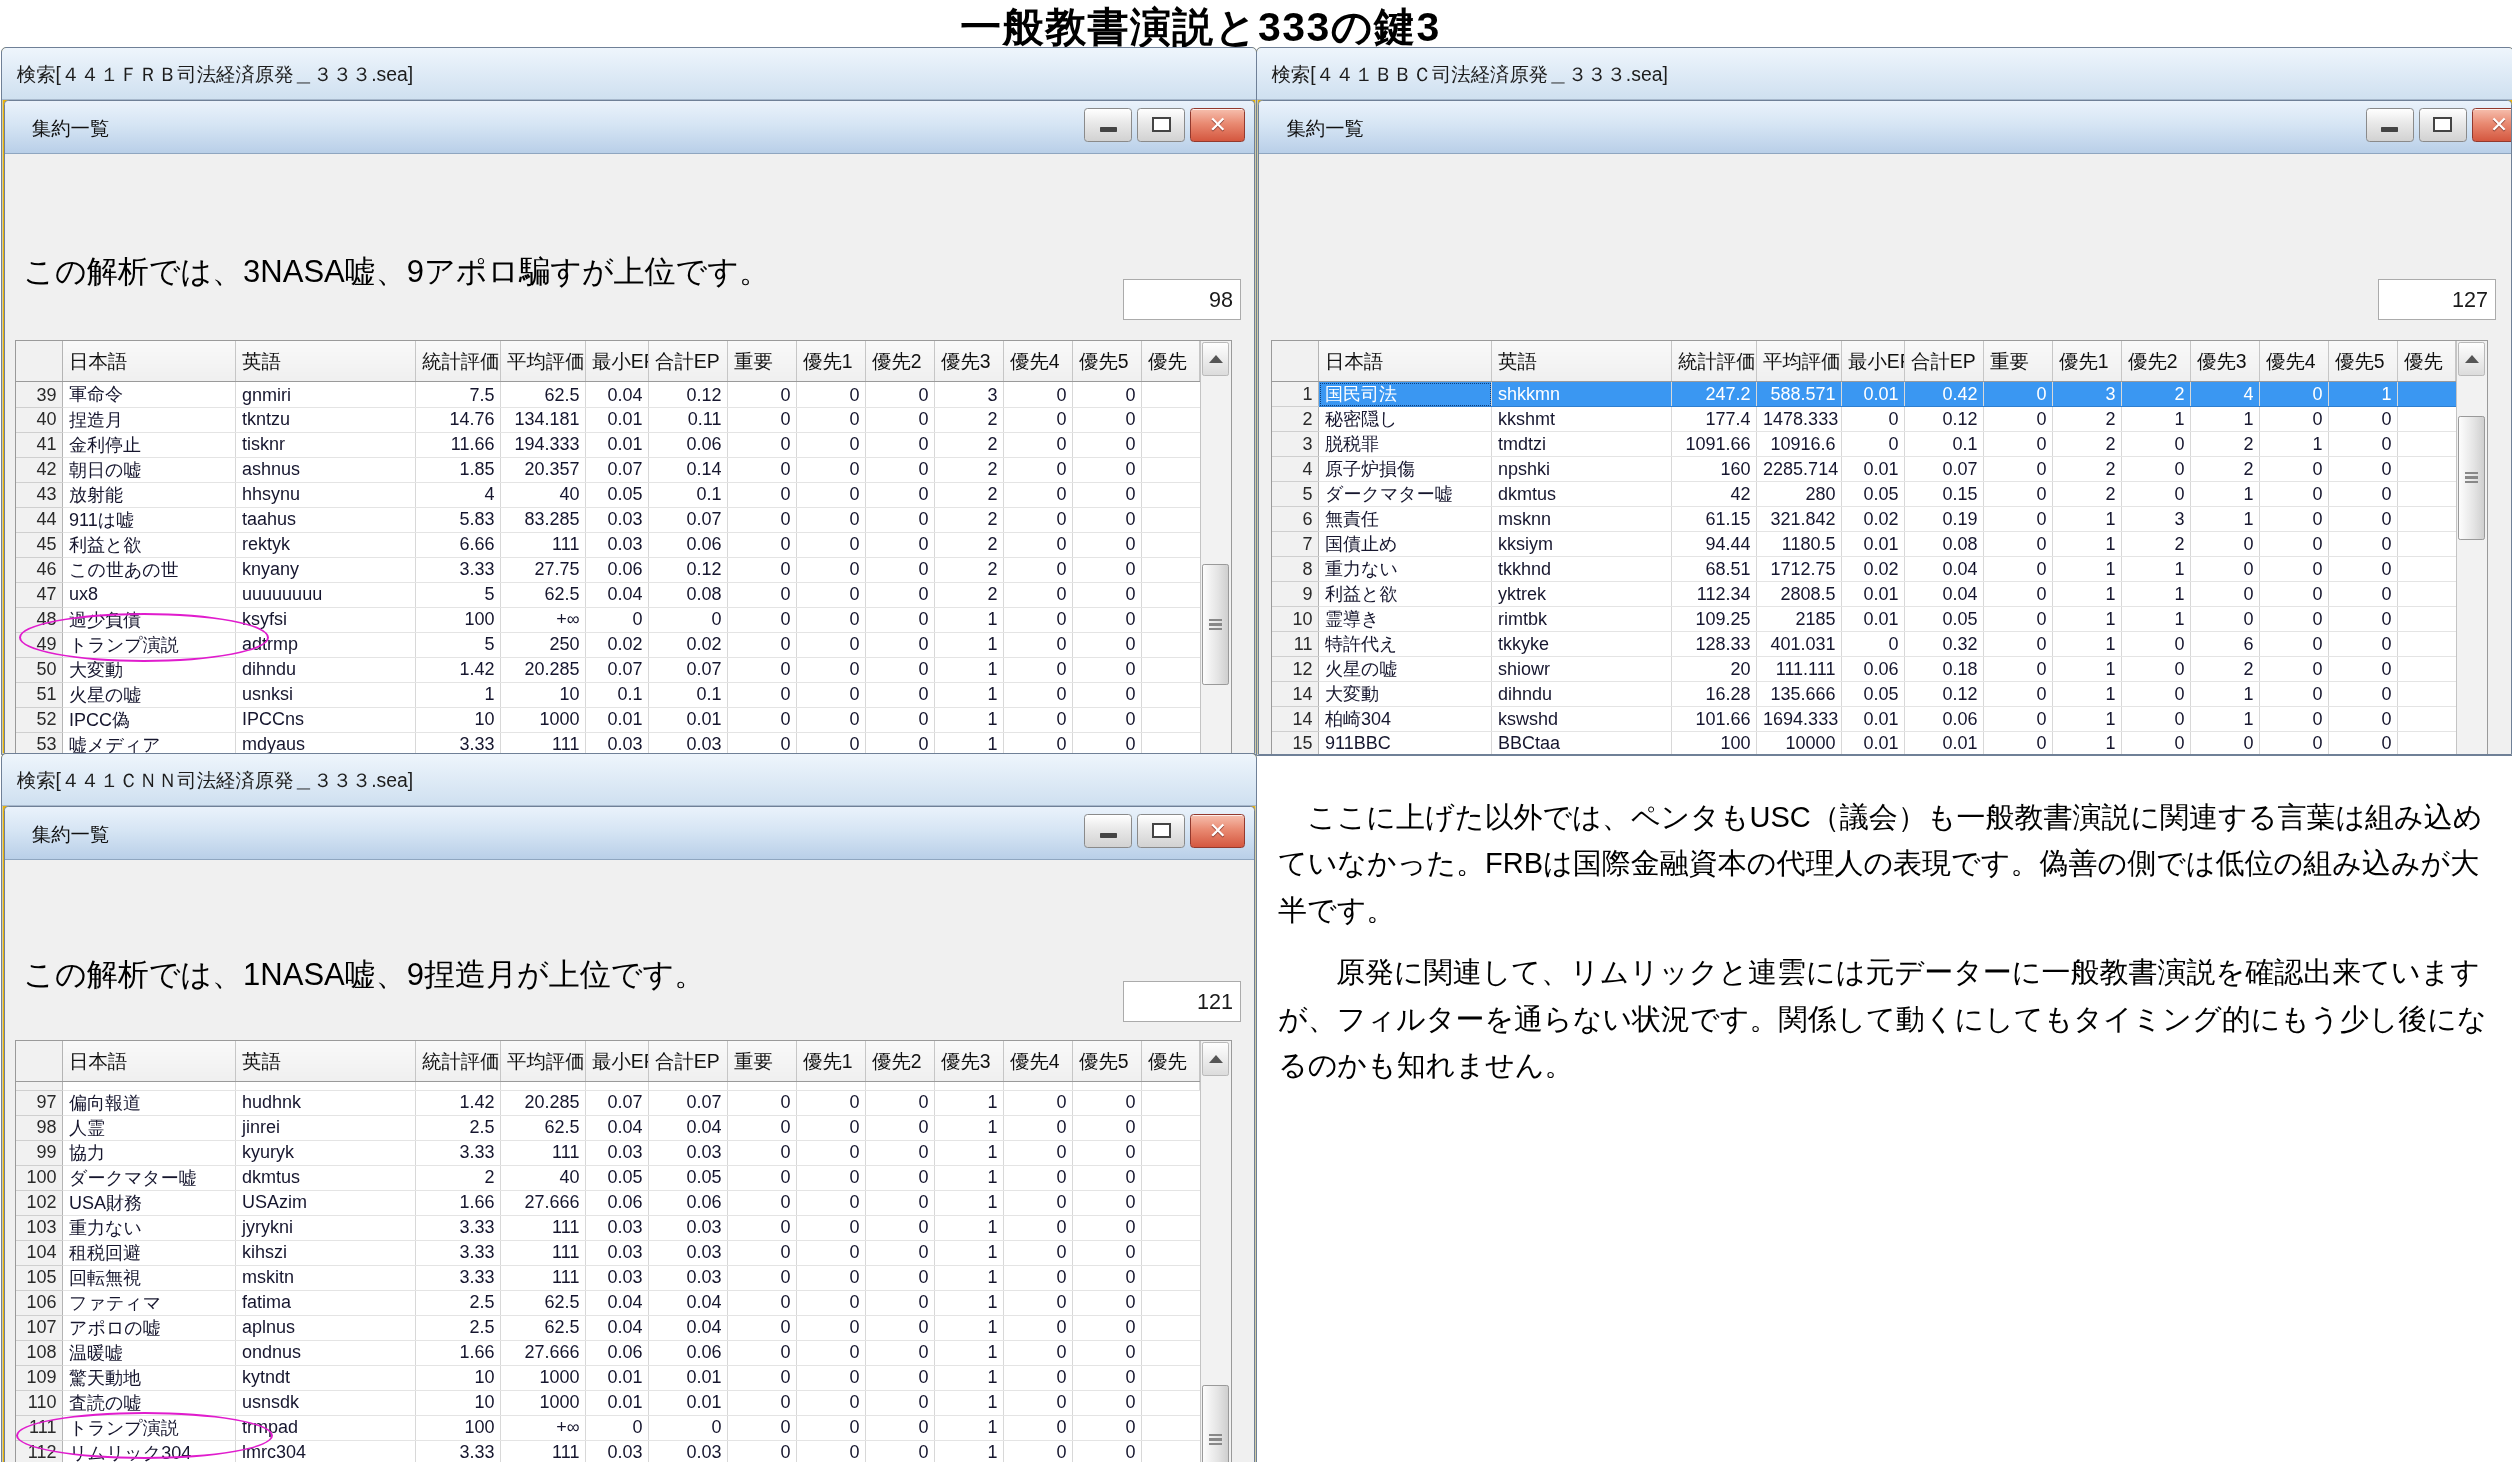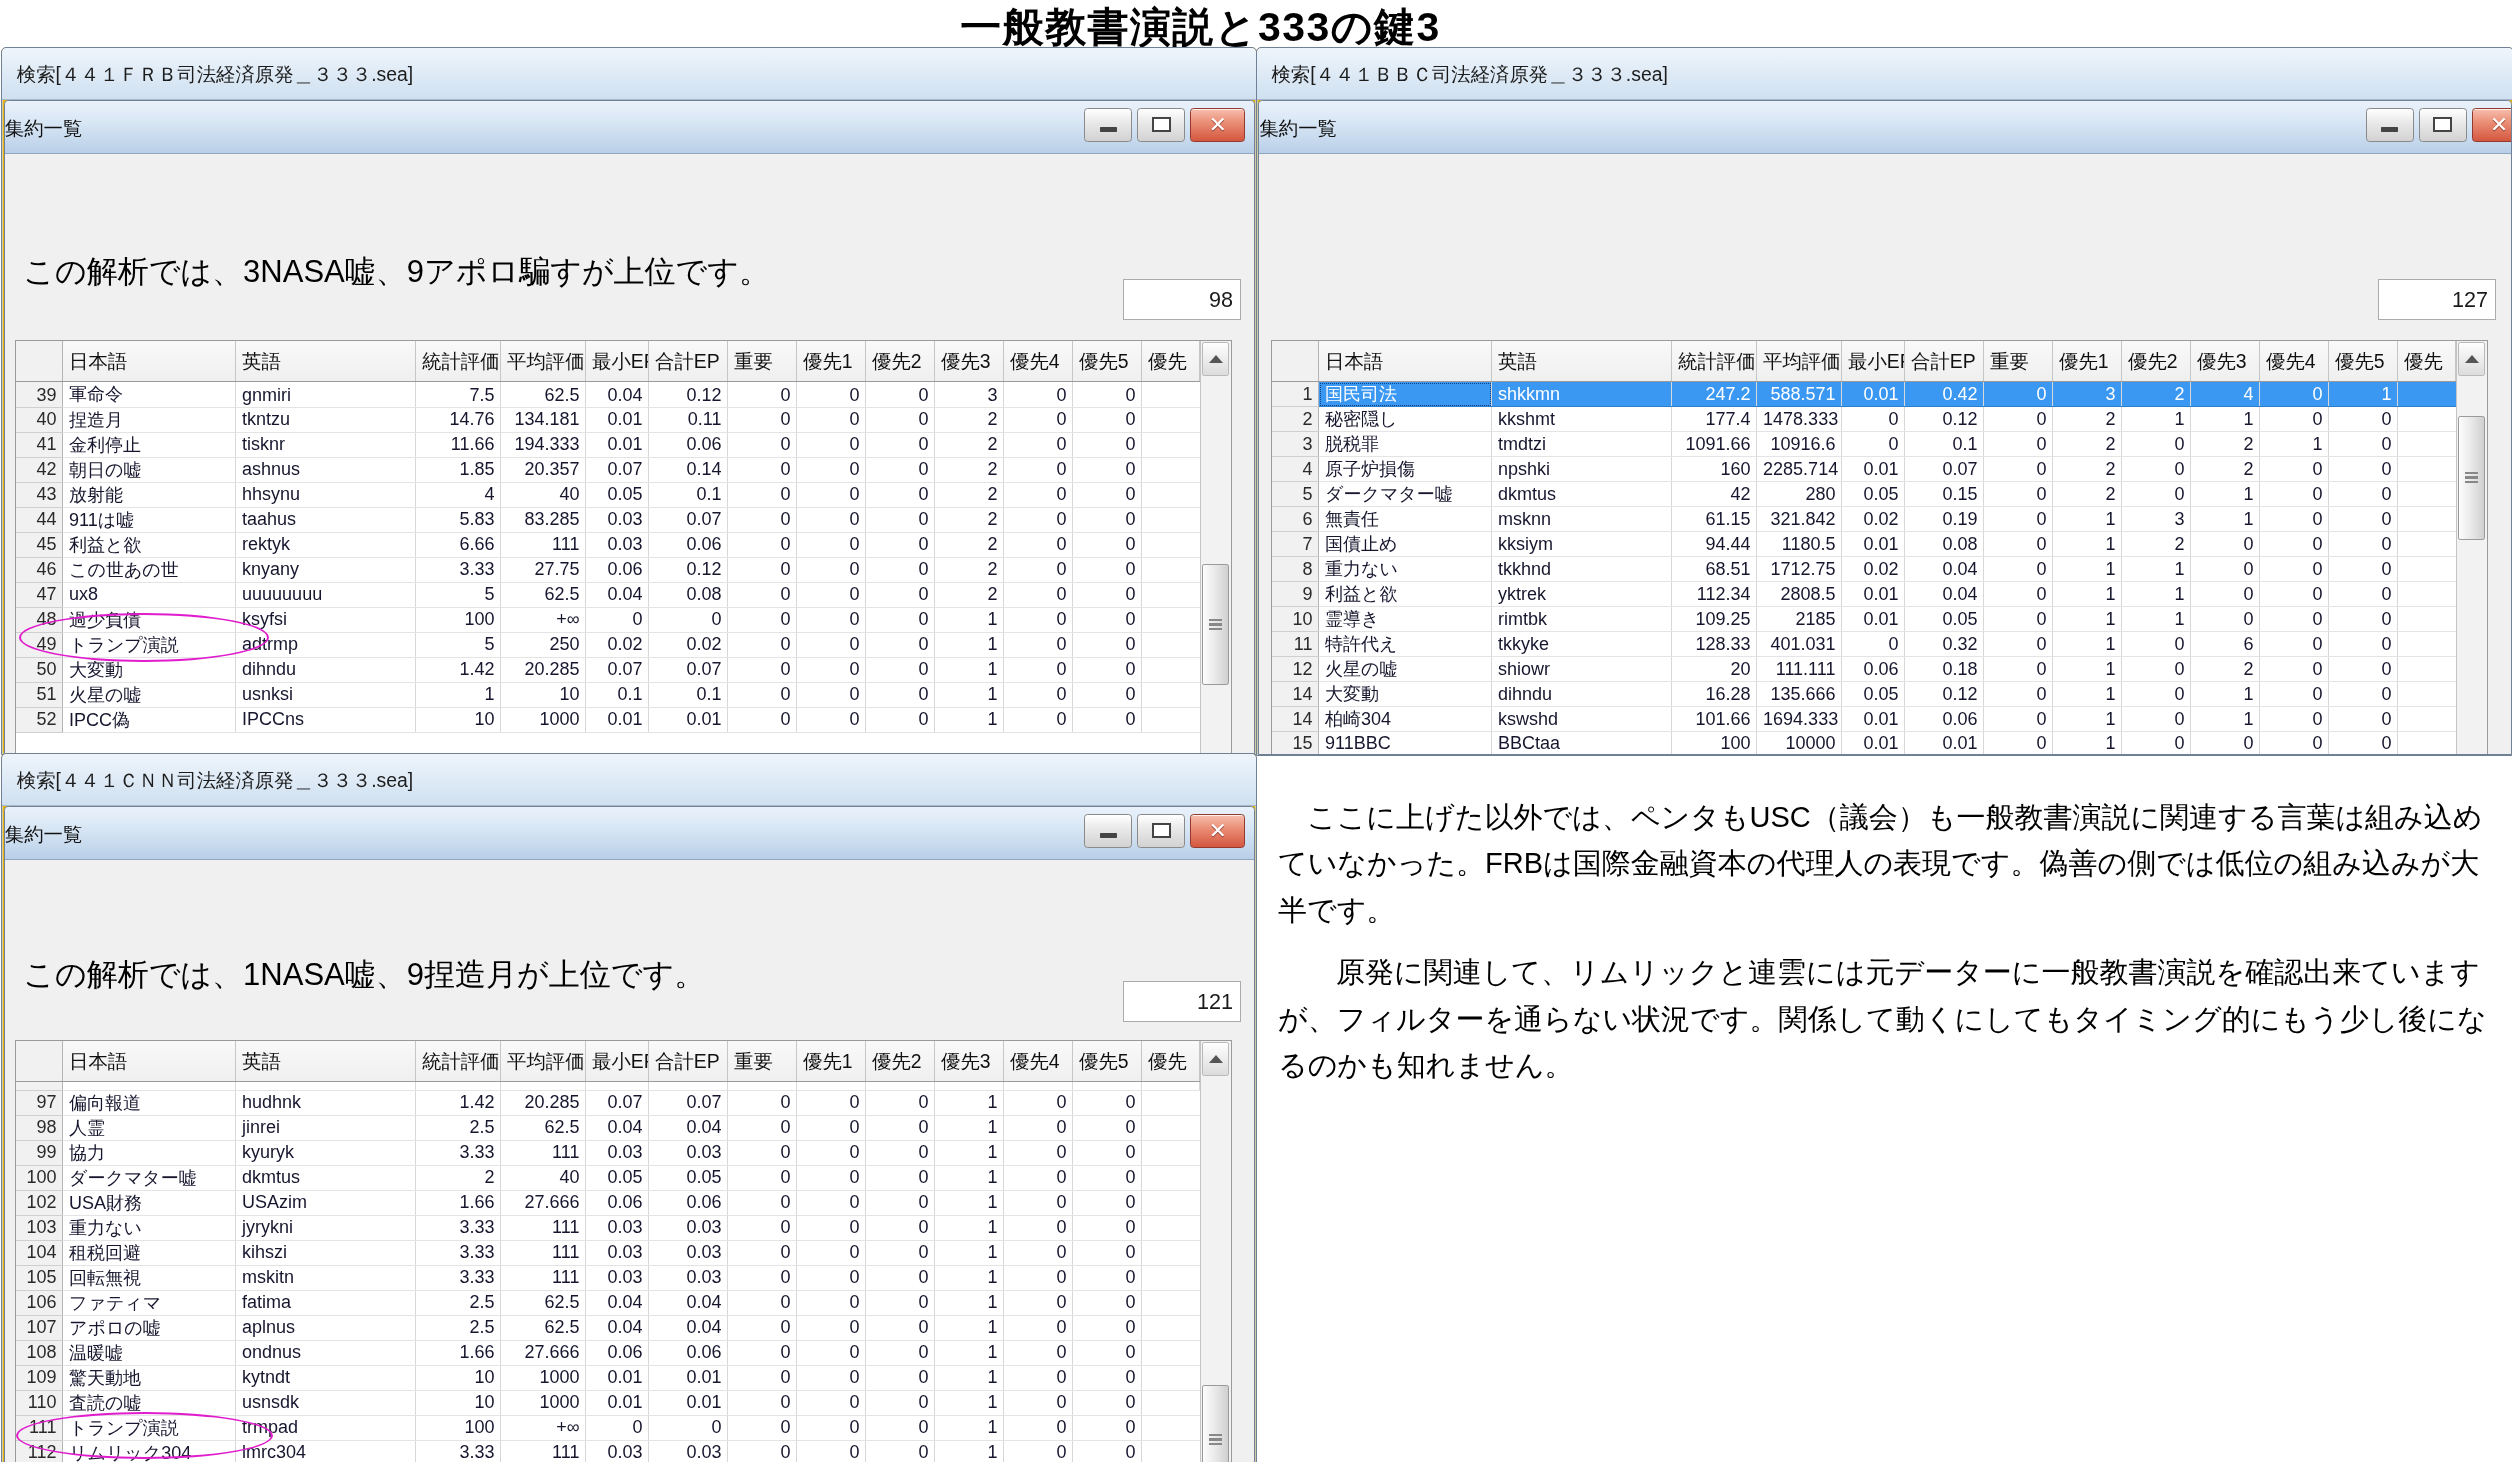--- a/index.html
+++ b/index.html
@@ -13,21 +13,21 @@
        background:#eab308;box-shadow:0 0 0 0.7px #c8d6e5 inset;}
   .outer-tb{position:absolute;left:0;top:0;right:0;height:51px;
       background:linear-gradient(#eef5fc,#cfe0f0);border-bottom:0.7px solid #a7b8cc;
       border-radius:4.3px 4.3px 0 0;}
   .outer-title{position:absolute;left:14.4px;top:13px;font-size:19.4px;color:#1c1c1c;white-space:nowrap;}
   .inner{position:absolute;left:1.4px;right:1.4px;top:52px;bottom:0;border:0.7px solid #6f8097;
       border-radius:4.3px 4.3px 0 0;background:#f0f0f0;overflow:hidden;}
   .inner-tb{position:absolute;left:0;top:0;right:0;height:52px;
       background:linear-gradient(#eaf2fb 0%,#d6e5f4 45%,#b9cfe8 100%);border-bottom:0.7px solid #8fa6c0;
       border-radius:3.6px 3.6px 0 0;}
-  .inner-title{position:absolute;left:0;top:13.7px;font-size:19.4px;color:#111;}
+  .inner-title{position:absolute;left:27px;top:13.7px;font-size:19.4px;color:#111;}
   .winbtns{position:absolute;top:6.5px;display:flex;gap:5px;}
   .wbtn{width:46px;height:32px;border:0.7px solid #8a8a8a;border-radius:3.6px;
       background:linear-gradient(#ffffff,#e8e8e8 45%,#d2d2d2);display:flex;align-items:center;justify-content:center;
       box-shadow:0 0.7px 0 #fff inset;}
   .wbtn.close{width:53px;border:0.7px solid #93392d;
       background:linear-gradient(#f6bfae 0%,#e98a72 45%,#d4573f 100%);}
   .glyph-min{width:17px;height:4.3px;background:#444;border-radius:0.7px;margin-top:10px;}
   .glyph-max{width:14.4px;height:10.8px;border:2.2px solid #444;background:#fff;}
   .glyph-x{color:#fff;font-size:21.6px;font-weight:bold;text-shadow:0 0.7px 0.7px #7e2f24;line-height:1;}
 
@@ -378,20 +378,36 @@
                 <td class="r">0.01</td>
                 <td class="r">0.01</td>
                 <td class="r">0</td>
                 <td class="r">0</td>
                 <td class="r">0</td>
                 <td class="r">1</td>
                 <td class="r">0</td>
                 <td class="r">0</td>
                 <td class="cutcell"></td>
               </tr>
+              <tr>
+                <td class="rownum">53</td>
+                <td class="l">嘘メディア</td>
+                <td class="l">mdyaus</td>
+                <td class="r">3.33</td>
+                <td class="r">111</td>
+                <td class="r">0.03</td>
+                <td class="r">0.03</td>
+                <td class="r">0</td>
+                <td class="r">0</td>
+                <td class="r">0</td>
+                <td class="r">1</td>
+                <td class="r">0</td>
+                <td class="r">0</td>
+                <td class="cutcell"></td>
+              </tr>
             </tbody>
           </table>
         <div class="vscroll">
           <div class="sb-btn up">
               <div class="tri-up"></div>
             </div>
           <div class="sb-thumb" id="frb-thumb">
               <div class="grip"></div>
             </div>
 

